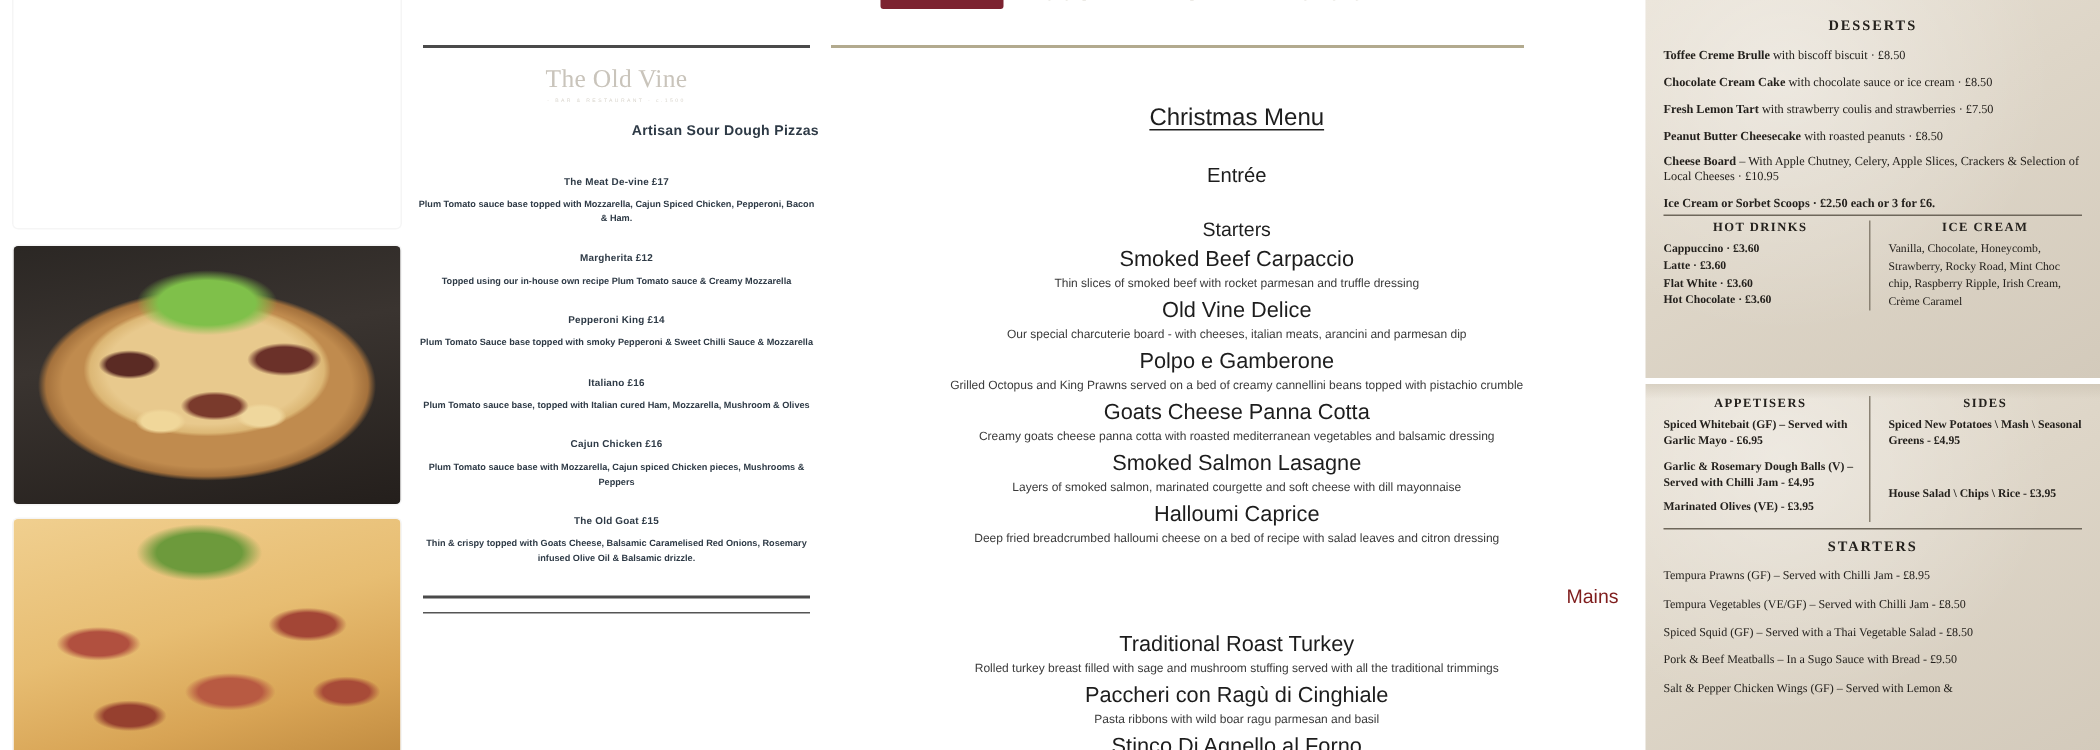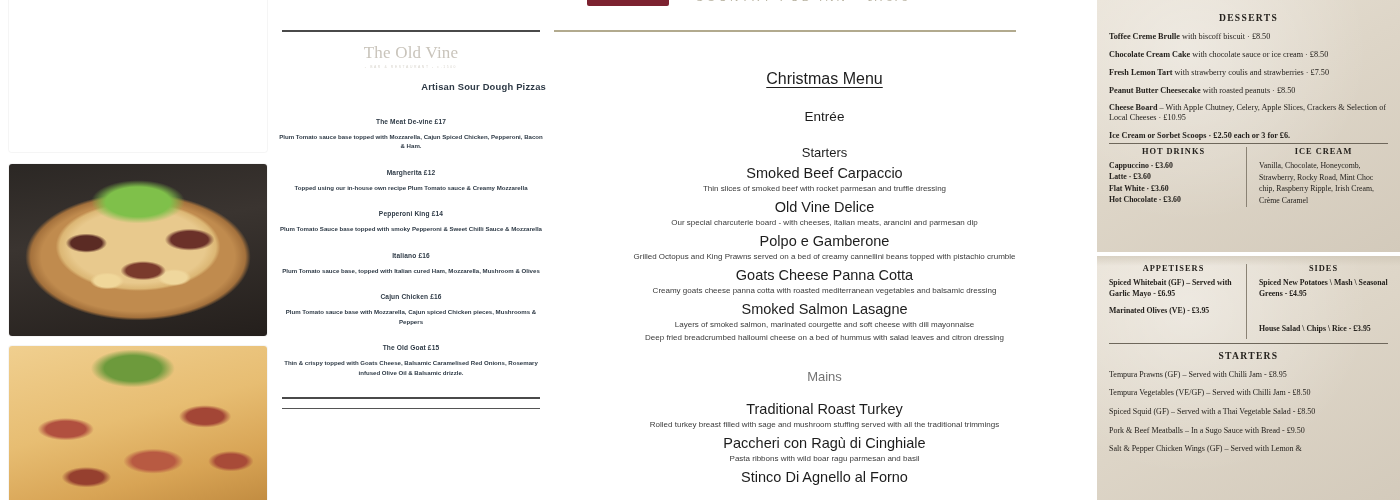--- a/index.html
+++ b/index.html
@@ -109,21 +109,21 @@
   .ctr-rule { height:2px; background:#b2aa8e; margin:8px 0 0 0; width:462px; margin-left:2px; }
   .ctr-body { padding:0 18px; }
   .xmas-title {
     text-align:center; font-size:16px; color:#1d1d1d; margin-top:38px;
     text-decoration:underline; text-underline-offset:3px;
   }
   .xmas-sub { text-align:center; font-size:13.5px; color:#1d1d1d; margin-top:21px; }
   .course-label { text-align:center; font-size:13px; color:#1d1d1d; margin-top:21px; }
   .dish { text-align:center; font-size:14.5px; color:#1d1d1d; margin-top:5px; }
   .dish-desc { text-align:center; font-size:8px; color:#3a3a3a; margin-top:3px; line-height:1.25; }
-  .mains-label { text-align:center; font-size:13px; color:#737373; margin-top:26px; }
+  .mains-label { text-align:right; font-size:13px; color:#7f1d1d; margin-top:26px; }
   .mains-gap { height:12px; }
 
   
   .panel-right { position:relative; width:303px; height:500px; }
   .paper {
     position:absolute; left:0; width:303px;
     background:
       radial-gradient(ellipse at 30% 20%, rgba(255,255,255,.38), rgba(255,255,255,0) 60%),
       linear-gradient(150deg,#e8e1d5 0%, #ded6c8 45%, #d3cabb 100%);
     font-family:"Liberation Serif", serif; color:#24211d;
@@ -248,21 +248,22 @@
         </div>
         <div>
           <div class="dish">Goats Cheese Panna Cotta</div>
           <div class="dish-desc">Creamy goats cheese panna cotta with roasted mediterranean vegetables and balsamic dressing</div>
         </div>
         <div>
           <div class="dish">Smoked Salmon Lasagne</div>
           <div class="dish-desc">Layers of smoked salmon, marinated courgette and soft cheese with dill mayonnaise</div>
         </div>
         <div>
-          <div class="dish-desc">Deep fried breadcrumbed halloumi cheese on a bed of hummus with salad leaves and citron dressing</div>
+          <div class="dish">Halloumi Caprice</div>
+          <div class="dish-desc">Deep fried breadcrumbed halloumi cheese on a bed of recipe with salad leaves and citron dressing</div>
         </div>
       </div>
 
       <div class="mains-label">Mains</div>
       <div class="mains-gap"></div>
 
       <div>
         <div>
           <div class="dish">Traditional Roast Turkey</div>
           <div class="dish-desc">Rolled turkey breast filled with sage and mushroom stuffing served with all the traditional trimmings</div>
@@ -316,20 +317,21 @@
           <div class="ice-text">Vanilla, Chocolate, Honeycomb, Strawberry, Rocky Road, Mint Choc chip, Raspberry Ripple, Irish Cream, Crème Caramel</div>
         </div>
       </div>
     </div>
 
     <div class="paper bottom">
       <div class="two-col app-col">
         <div class="col left">
           <div class="col-title">APPETISERS</div>
           <div class="col-line">Spiced Whitebait (GF) – Served with Garlic Mayo - £6.95</div>
+          <div class="col-line">Garlic &amp; Rosemary Dough Balls (V) – Served with Chilli Jam - £4.95</div>
           <div class="col-line">Marinated Olives (VE) - £3.95</div>
         </div>
         <div class="col right">
           <div class="col-title">SIDES</div>
           <div class="col-line">Spiced New Potatoes \ Mash \ Seasonal Greens - £4.95</div>
           <div style="height:18px"></div>
           <div class="col-line">House Salad \ Chips \ Rice - £3.95</div>
         </div>
       </div>
 

